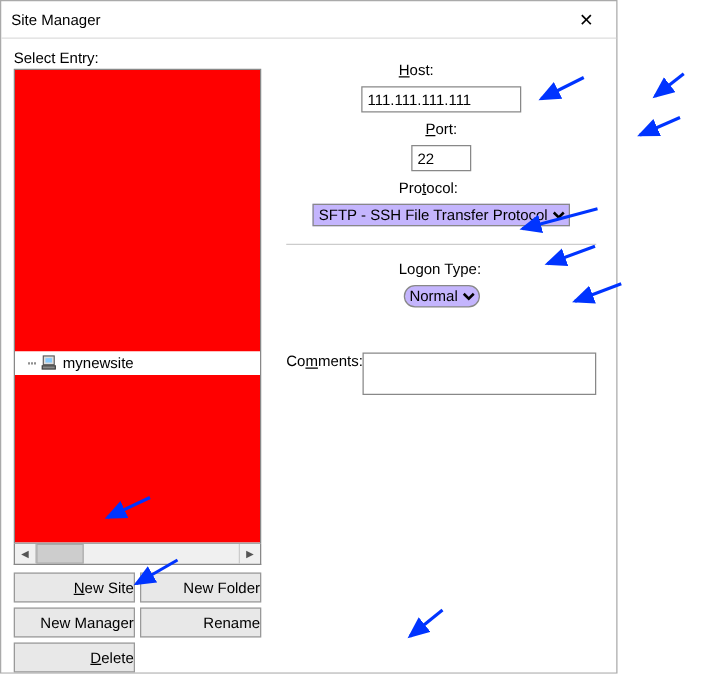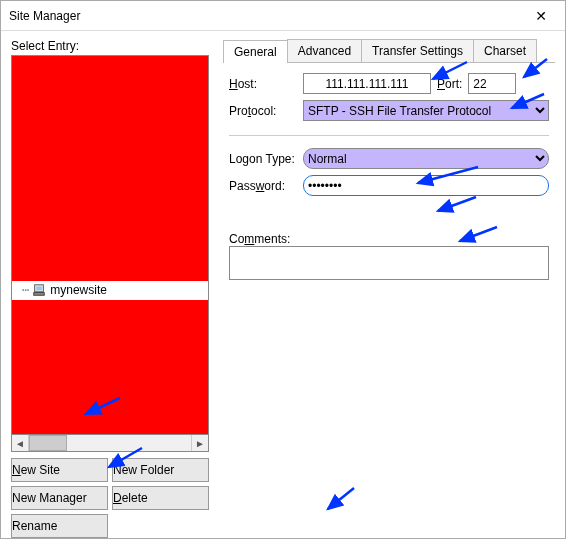--- a/index.html
+++ b/index.html
@@ -1,52 +1,52 @@
 <!DOCTYPE html>
 <html><head>
 <meta charset="utf-8">
 <style>
   * { box-sizing: border-box; font-family: "Segoe UI", Tahoma, sans-serif; font-size: 12px; }
   body { margin: 0; background: #fff; width: 566px; height: 539px; overflow: hidden; }
-  .window { width: 566px; height: 539px; border: 1px solid #aaa; background: #fff; display: flex; flex-direction: column; }
+  .window { width: 494px; height: 539px; border: 1px solid #aaa; background: #fff; display: flex; flex-direction: column; }
   .titlebar { height: 30px; display: flex; align-items: center; padding: 0 4px 0 8px; border-bottom: 1px solid #ddd; }
   .titlebar .title { flex: 1; font-size: 12px; }
   .titlebar .close { width: 40px; height: 26px; display: flex; align-items: center; justify-content: center; font-size: 14px; cursor: default; }
   .body { flex: 1; display: flex; padding: 8px 10px 0 10px; gap: 14px; }
   .left { width: 198px; display: flex; flex-direction: column; }
   .left-label { margin-bottom: 2px; }
   .tree { flex: 1; border: 1px solid #888; background: #fff; position: relative; overflow: hidden; }
   .redblock { position: absolute; left: 0; top: 0; right: 0; height: 225px; background: #ff0000; }
   .redblock2 { position: absolute; left: 0; top: 244px; right: 0; bottom: 0; background: #ff0000; }
   .siteitem { position: absolute; left: 10px; top: 227px; display: flex; align-items: center; gap: 4px; }
   .dotline { color: #888; font-family: monospace; letter-spacing: -1px; }
   .site-icon svg { width: 14px; height: 14px; display:block; }
   .hscroll { height: 17px; border: 1px solid #888; border-top: none; background: #f0f0f0; display: flex; align-items: center; }
   .hscroll .arrow { width: 17px; height: 100%; display: flex; align-items:center; justify-content:center; font-size: 10px; color:#555; border-right:1px solid #ccc; cursor:default;}
   .hscroll .arrow:last-child { border-right:none; border-left:1px solid #ccc; }
   .hscroll .thumb { width: 38px; height: 100%; background: #cdcdcd; border: 1px solid #aaa; }
   .hscroll .track { flex:1; }
   .btn-grid { margin-top: 6px; display: grid; grid-template-columns: 1fr 1fr; gap: 4px; }
-  .btn { border: 1px solid #999; background: #e8e8e8; height: 24px; display:flex; align-items:center; justify-content:flex-start; cursor:default; }
+  .btn { border: 1px solid #999; background: #e8e8e8; height: 24px; display:flex; align-items:center; justify-content:flex-end; cursor:default; }
   .und { text-decoration: underline; text-decoration-skip-ink: none; }
   .right { flex: 1; display:flex; flex-direction:column; }
   .tabs { display:flex; border-bottom: 1px solid #bbb; }
   .tab { padding: 4px 10px; border: 1px solid #bbb; border-bottom: none; background: #f3f3f3; margin-right: -1px; cursor:default;}
   .tab.active { background: #fff; position: relative; top: 1px; }
   .form { padding: 10px 6px 0 6px; display:flex; flex-direction:column; }
-  .row { display:flex; align-items:center; margin-bottom: 6px; gap: 6px; }
+  .row { display:flex; align-items:center; margin-bottom: 6px; gap: 6px; flex-direction: column; }
   .label { width: 68px; }
   input[type=text], input[type=password] { border: 1px solid #888; height: 21px; padding: 0 4px; background:#fff; }
   select { border: 1px solid #888; height: 21px; background: #c4b5fd; }
-  .host { width: 128px; text-align: center; }
+  .host { width: 128px; }
   .port { width: 48px; }
   .proto { flex:1; }
   .full { flex:1;border-radius:10px; }
   hr.div { border: none; border-top: 1px solid #ccc; margin: 8px 0 12px 0; }
-  .comments-area { flex:1; display:flex; flex-direction:column; margin-top: 30px; }
+  .comments-area { flex:1; display:flex; margin-top: 30px; }
   textarea { flex:1; border:1px solid #888; resize:none; background:#fff; }
   .footer { height: 50px; border-top: 1px solid #ccc; margin: 6px 10px 0 10px; display:flex; align-items:center; justify-content:flex-end; gap:10px; padding-right: 6px;}
   .footer .btn { width: 86px; }
   .footer .btn.primary { border: 2px solid #1a73e8; }
   
   .arrow-svg { position:absolute; pointer-events:none; }
 </style>
 </head>
 <body>
 
@@ -80,57 +80,47 @@
         <div class="thumb"></div>
         <div class="track"></div>
         <div class="arrow">►</div>
       </div>
       <div class="btn-grid">
         <div class="btn">
             <span><span class="und">N</span><span>ew Site</span></span>
           </div>
         <div class="btn">New Folder</div>
         <div class="btn">New Manager</div>
+        <div class="btn">Rename</div>
         <div class="btn">
             <span><span class="und">D</span>elete</span>
           </div>
-        <div class="btn">Rename</div>
       </div>
     </div>
 
     <div class="right">
-      <div class="tabs">
-        <div class="tab active">General</div>
-        <div class="tab">Advanced</div>
-        <div class="tab">Transfer Settings</div>
-        <div class="tab">Charset</div>
-      </div>
       <div class="form">
         <div class="row">
           <div class="label"><span class="und">H</span>ost:</div>
           <input type="text" class="host" value="111.111.111.111" style="">
           <div><span class="und">P</span>ort:</div>
           <input type="text" class="port" value="22" style="">
         </div>
         <div class="row">
           <div class="label">Pro<span class="und">t</span>ocol:</div>
           <select class="proto">
             <option>SFTP - SSH File Transfer Protocol</option>
           </select>
         </div>
         <hr class="div">
         <div class="row">
           <div class="label">Logon Type:</div>
           <select class="full">
             <option>Normal</option>
           </select>
-        </div>
-        <div class="row">
-          <div class="label">Pass<span class="und">w</span>ord:</div>
-          <input type="text" class="full" style="border-color: rgb(26, 115, 232);" value="••••••••">
         </div>
         <div class="comments-area">
           <div>Co<span class="und">m</span>ments:</div>
           <textarea style=""></textarea>
         </div>
       </div>
     </div>
   </div>
 
 

